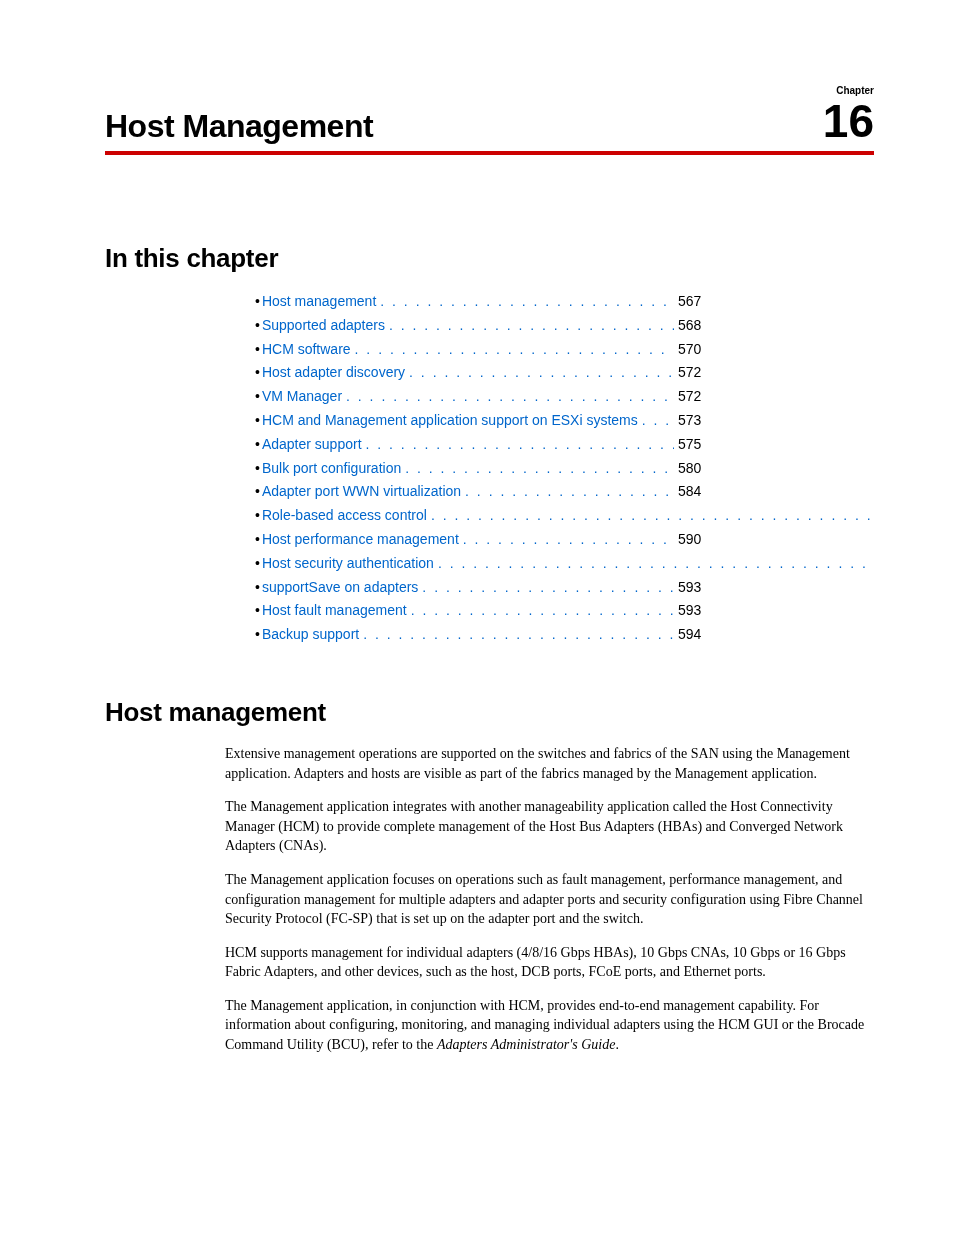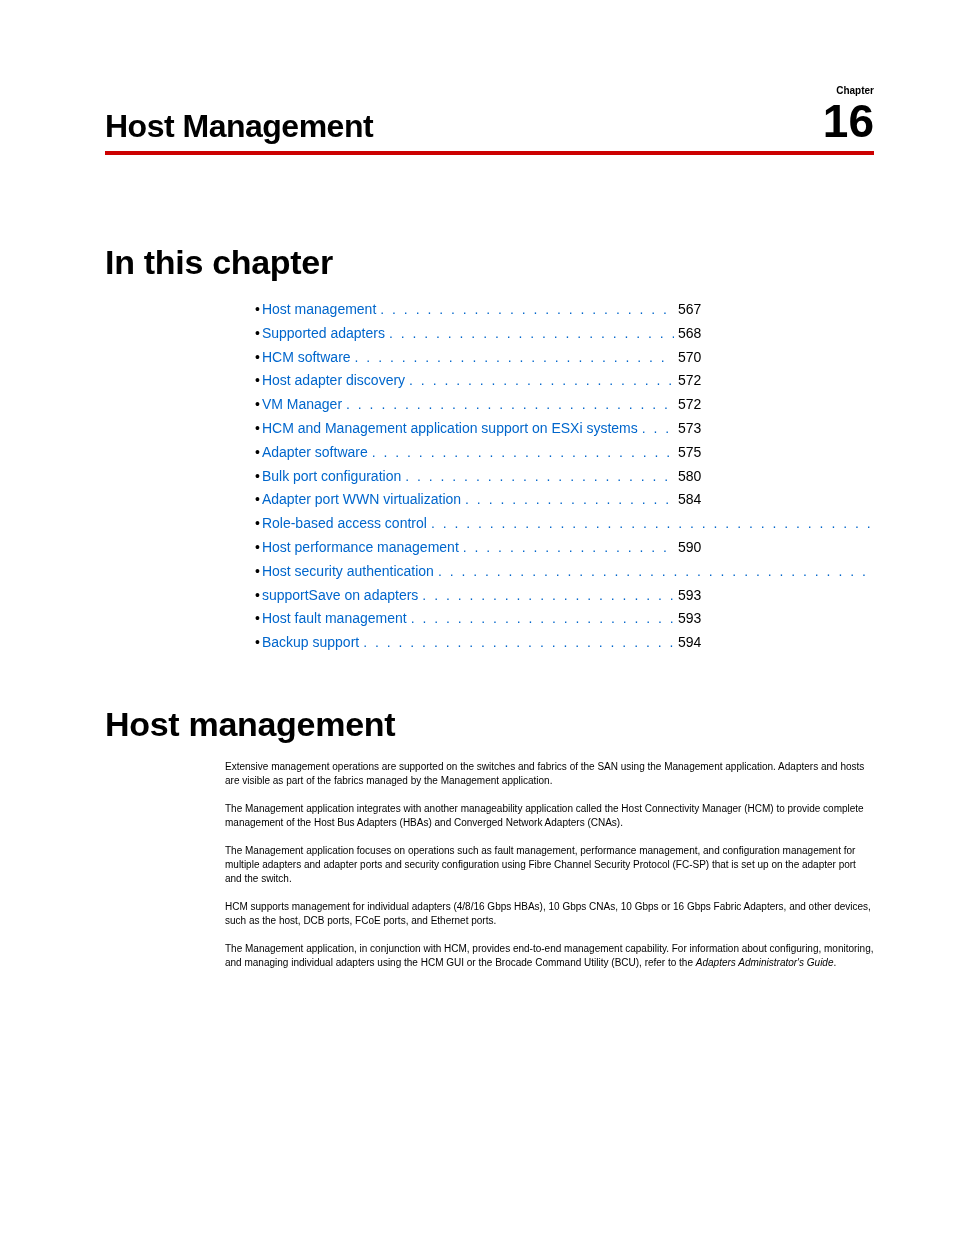--- a/index.html
+++ b/index.html
@@ -37,21 +37,21 @@
   }
   .chapter-number {
     font-size: 46px;
     font-weight: 700;
     line-height: 1;
     text-align: center;
   }
   .section-heading {
     font-family: "Arial Narrow", Arial, sans-serif;
     font-stretch: condensed;
-    font-size: 34px;
+    font-size: 26px;
     font-weight: 700;
     letter-spacing: -0.3px;
     margin-bottom: 16px;
   }
   .toc {
     margin-left: 150px;
     margin-bottom: 50px;
   }
   .toc-row {
     display: flex;
@@ -81,23 +81,24 @@
   .toc-page {
     color: #000000;
     padding-left: 4px;
     width: 200px;
     flex-shrink: 0;
   }
   .body-block {
     margin-left: 120px;
   }
   .body-block p {
-    font-size: 10px;
+    font-size: 14px;
     line-height: 1.4;
     margin-bottom: 14px;
+    font-family: Liberation Serif, serif;
   }
   .body-block em {
     font-style: italic;
   }
 </style>
 </head>
 <body>
 
 <div class="page">
 
@@ -142,21 +143,21 @@
         <span class="toc-page">572</span>
       </div>
       <div class="toc-row">
         <span class="toc-bullet">•</span>
         <span class="toc-link">HCM and Management application support on ESXi systems</span>
         <span class="toc-dots"></span>
         <span class="toc-page">573</span>
       </div>
       <div class="toc-row">
         <span class="toc-bullet">•</span>
-        <span class="toc-link">Adapter software</span>
+        <span class="toc-link">Adapter support</span>
         <span class="toc-dots"></span>
         <span class="toc-page">575</span>
       </div>
       <div class="toc-row">
         <span class="toc-bullet">•</span>
         <span class="toc-link">Bulk port configuration</span>
         <span class="toc-dots"></span>
         <span class="toc-page">580</span>
       </div>
       <div class="toc-row">

